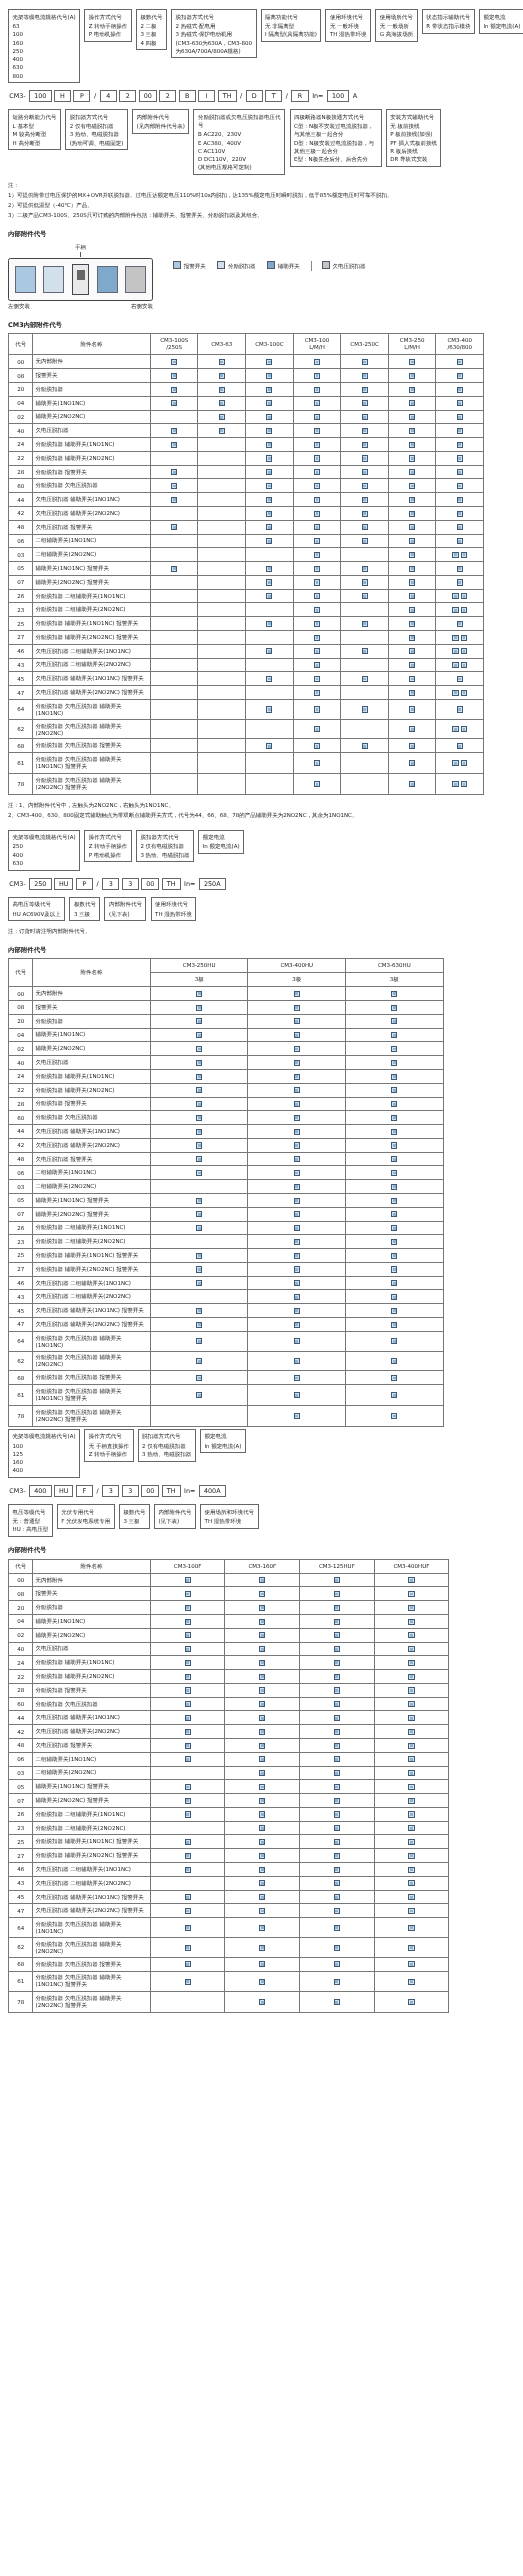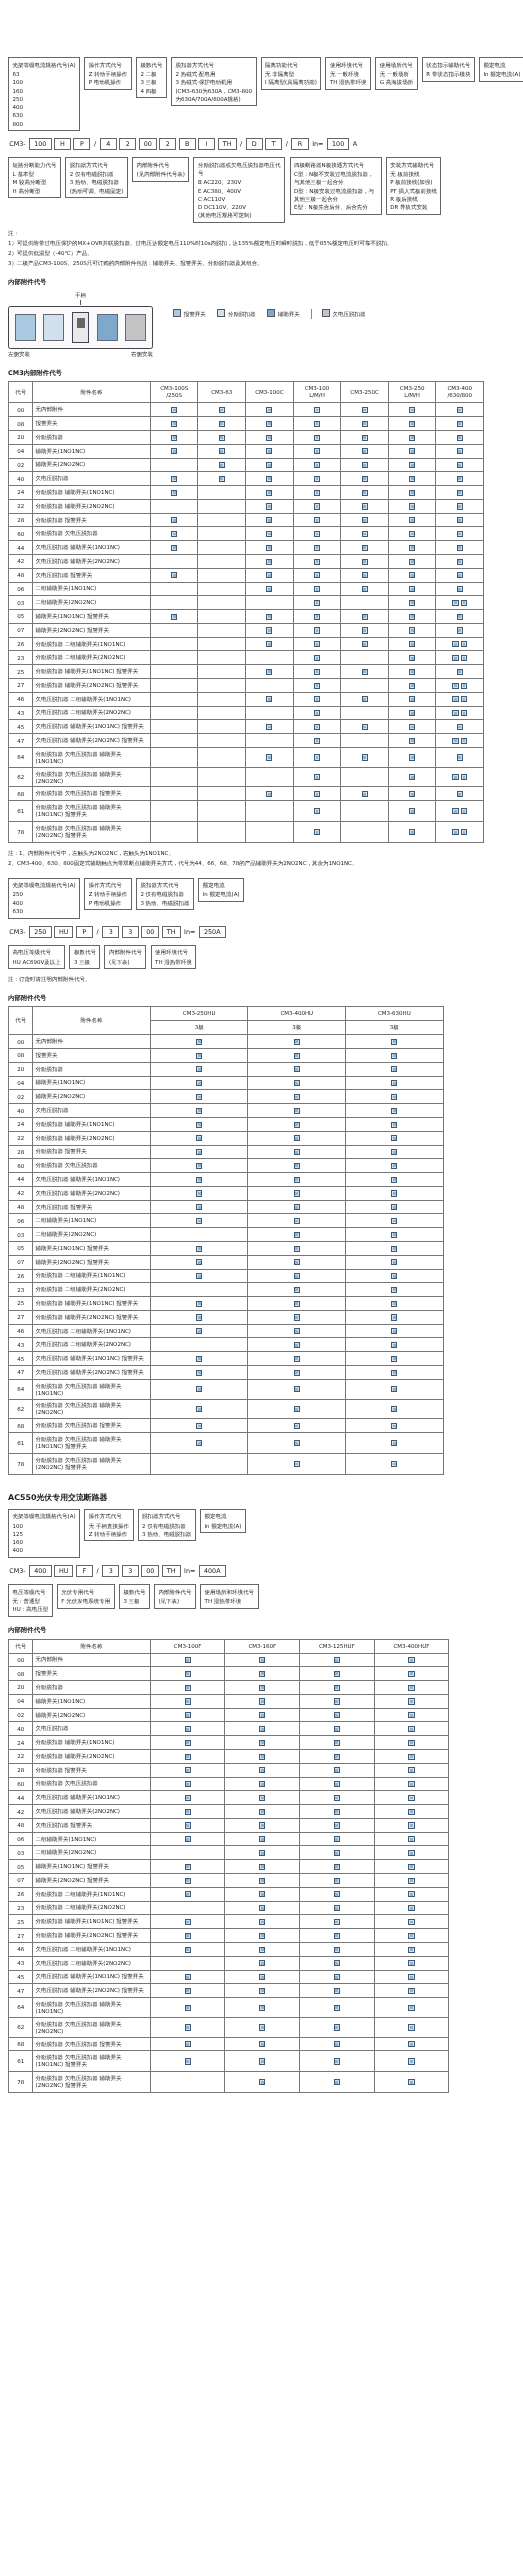--- a/index.html
+++ b/index.html
@@ -1,17 +1,17 @@
 <!DOCTYPE html>
 <html style="font-size:9.3px"><head>
 <meta charset="utf-8">
 <style>
   html,body{margin:0;padding:0;background:#ffffff;}
   body{width:523px;font-family:"DejaVu Sans","Liberation Sans",sans-serif;color:#1c1c1c;}
-  .page{padding:7px 8.1px 23px;box-sizing:border-box;margin-top:48px;}
+  .page{padding:7px 8.1px 23px;box-sizing:border-box;}
 
   
   .boxrow{display:flex;align-items:flex-start;gap:4.1px;margin:2.3px 0;flex-wrap:nowrap;}
   .dbox{border:0.6px solid #666;padding:2.3px 3.5px;font-size:5.5px;line-height:1.5;background:#fff;flex:0 0 auto;max-width:92px;min-width:27px;box-sizing:border-box;}
   .dbox .bt{margin-bottom:1.2px;}
   .modelrow{display:flex;align-items:center;gap:2.3px;margin:7px 0;font-size:6.4px;}
   .seg.boxed{border:0.6px solid #666;padding:1.2px 4.1px;min-width:7px;text-align:center;display:inline-block;}
   .seg.plain{padding:0 1.2px;display:inline-block;}
 
   
@@ -847,21 +847,20 @@
             <td class="code">78</td>
             <td class="name">分励脱扣器 欠电压脱扣器 辅助开关(2NO2NC) 报警开关</td>
             <td class="mark"></td>
             <td class="mark"><span class="mk"></span></td>
             <td class="mark"><span class="mk"></span></td>
           </tr>
         </tbody>
       </table>
     </div>
 
-  <div class="sec-title">AC550光伏专用交流断路器</div>
   <section>
     <div class="boxrow">
         <div class="dbox">
           <div class="bt">壳架等级电流规格代号(A)</div>
           <div class="bl">100</div>
           <div class="bl">125</div>
           <div class="bl">160</div>
           <div class="bl">400</div>
         </div>
         <div class="dbox">

